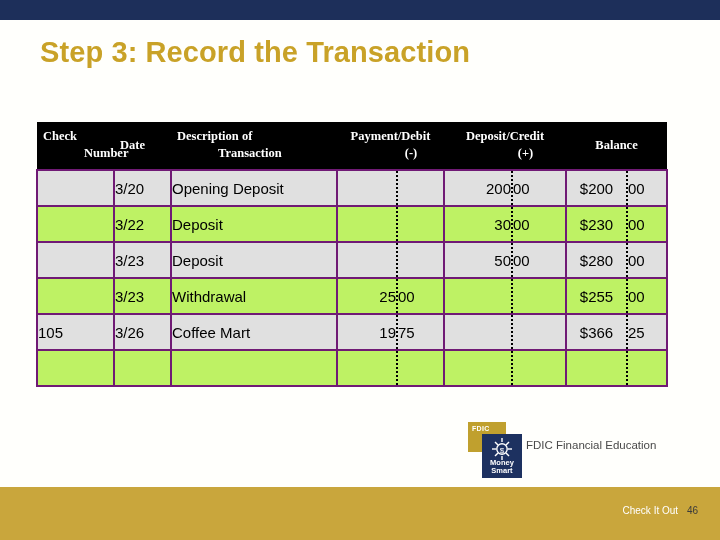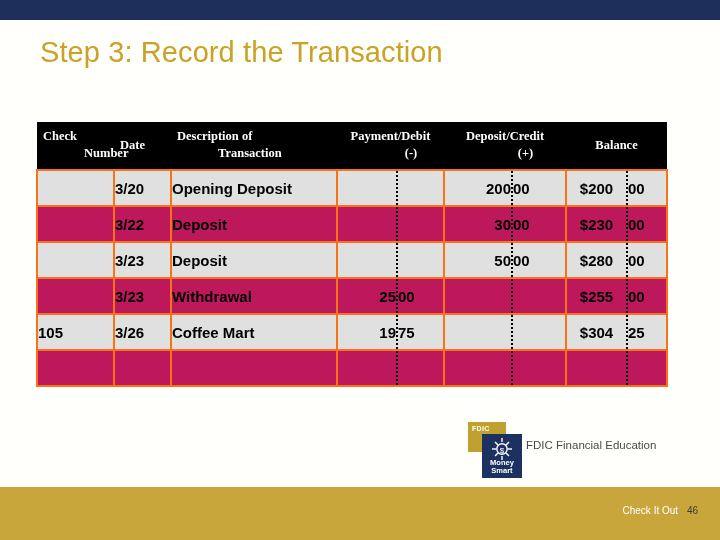--- a/index.html
+++ b/index.html
@@ -23,41 +23,40 @@
     height: 20px;
     background: #1d2f5a;
   }
 
   
   .slide-title {
     position: absolute;
     left: 40px;
     top: 36px;
     font-size: 29px;
-    font-weight: normal;
+    font-weight: bold;
     color: #c9a227;
     letter-spacing: 0.1px;
     white-space: nowrap;
   }
 
   
   .register {
     position: absolute;
     left: 36px;
     top: 122px;
     width: 630px;
     border-collapse: collapse;
     table-layout: fixed;
   }
   .register td, .register th {
     padding: 0;
     margin: 0;
-    border: 2px solid #f97316;
+    border: 2px solid #701a75;
     vertical-align: middle;
-    font-weight: bold;
   }
 
   
   .register thead th {
     background: #000;
     color: #ffffff;
     font-family: "Liberation Serif", serif;
     font-size: 12.5px;
     font-weight: bold;
     border: none;
@@ -68,21 +67,21 @@
   }
   .th-left   { text-align: left; }
   .th-center { text-align: center; }
   .hdr-sub { display: block; margin-left: 41px; }
 
   
   .register tbody tr { height: 34px; }
   .register tbody td {
     font-size: 15px;
     color: #000;
-    background: #be185d;
+    background: #bef264;
     height: 34px;
   }
   .register tbody tr.shaded td { background: #e0e0e0; }
 
   .c-check { width: 77px;  text-align: left;  padding-left: 8px; }
   .c-date  { width: 57px;  text-align: left;  padding-left: 6px; }
   .c-desc  { width: 166px; text-align: left;  padding-left: 7px; }
 
   
   .c-dollars {
@@ -272,21 +271,21 @@
         <td class="c-cents bal-c">00</td>
       </tr>
       <tr class="shaded">
         <td class="c-check">105</td>
         <td class="c-date">3/26</td>
         <td class="c-desc">Coffee Mart</td>
         <td class="c-dollars pay-d">19</td>
         <td class="c-cents pay-c">75</td>
         <td class="c-dollars dep-d"></td>
         <td class="c-cents dep-c"></td>
-        <td class="c-dollars bal-d">$304</td>
+        <td class="c-dollars bal-d">$366</td>
         <td class="c-cents bal-c">25</td>
       </tr>
       <tr>
         <td class="c-check"></td>
         <td class="c-date"></td>
         <td class="c-desc"></td>
         <td class="c-dollars pay-d"></td>
         <td class="c-cents pay-c"></td>
         <td class="c-dollars dep-d"></td>
         <td class="c-cents dep-c"></td>

